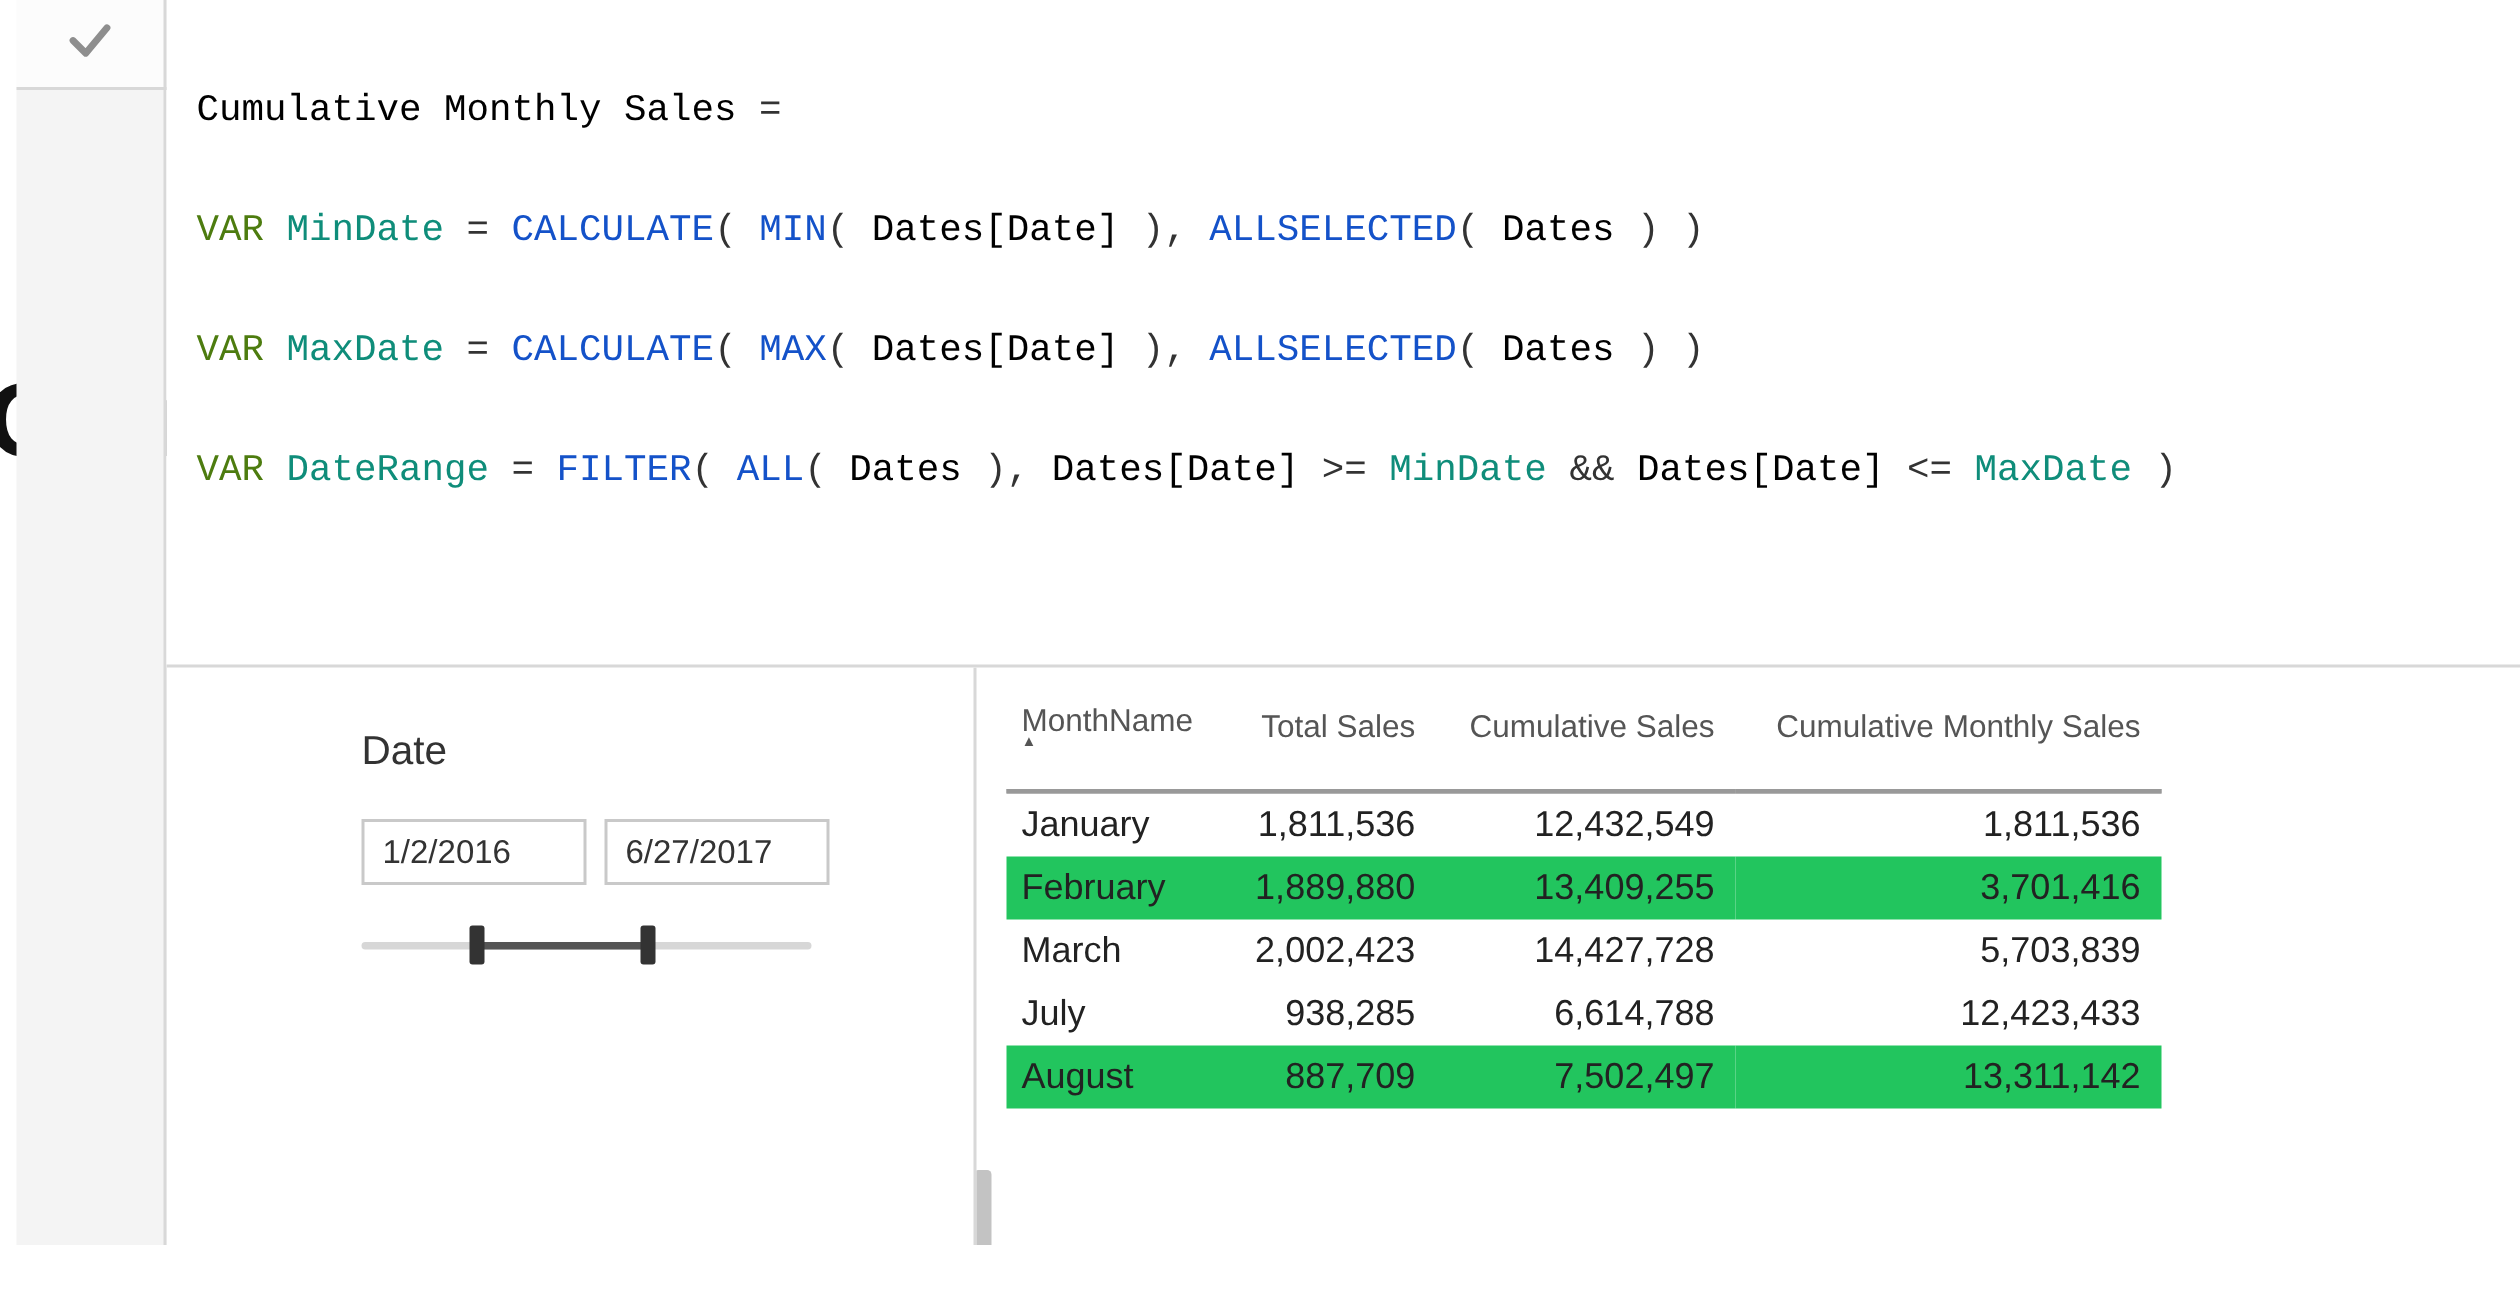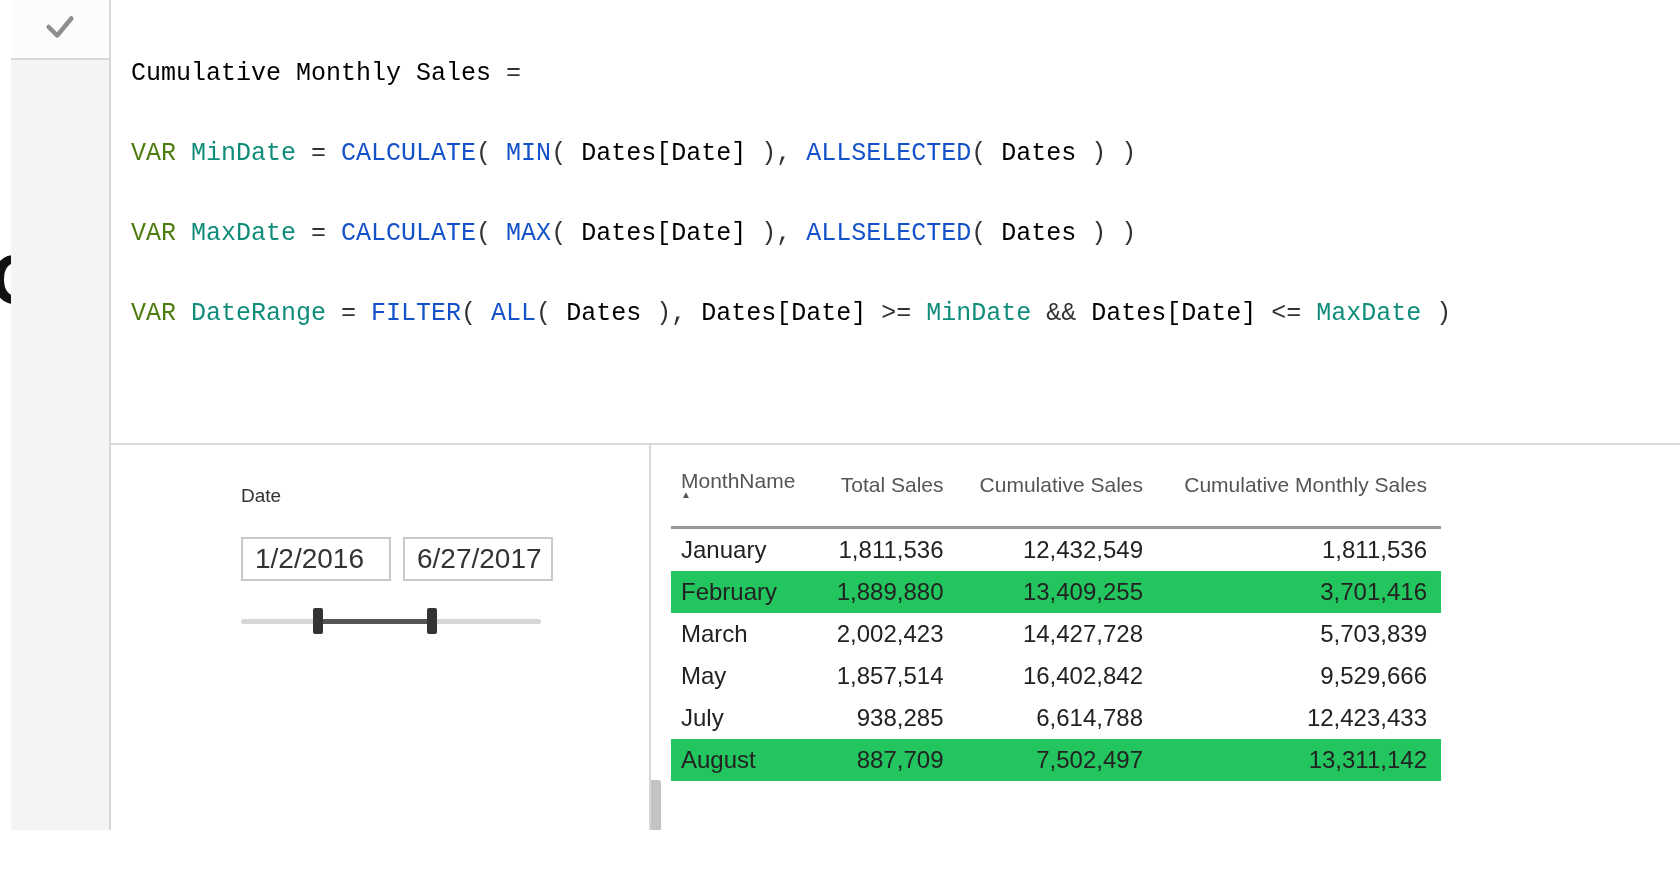--- a/index.html
+++ b/index.html
@@ -80,37 +80,37 @@
     flex-direction: row;
   }
   .slicer-pane {
     position: relative;
     width: 540px;
     flex: 0 0 540px;
     border-right: 2px solid #d8d8d8;
     padding: 40px 0 0 130px;
   }
   .slicer-title {
-    font-size: 19px;
+    font-size: 27px;
     color: #333;
     margin-bottom: 30px;
   }
   .slicer-dates {
     display: flex;
     gap: 12px;
     margin-bottom: 26px;
   }
   .date-box {
     width: 150px;
     height: 44px;
     border: 2px solid #c9c9c9;
     display: flex;
     align-items: center;
     padding-left: 12px;
-    font-size: 28px;
+    font-size: 22px;
     color: #333;
   }
   .slider {
     position: relative;
     width: 300px;
     height: 30px;
   }
   .slider .track-bg {
     position: absolute;
     left: 0; right: 0; top: 12px;
@@ -254,26 +254,20 @@
               <td class="num">13,409,255</td>
               <td class="num">3,701,416</td>
             </tr>
             <tr>
               <td>March</td>
               <td class="num">2,002,423</td>
               <td class="num">14,427,728</td>
               <td class="num">5,703,839</td>
             </tr>
             <tr>
-              <td>May</td>
-              <td class="num">1,857,514</td>
-              <td class="num">16,402,842</td>
-              <td class="num">9,529,666</td>
-            </tr>
-            <tr>
               <td>July</td>
               <td class="num">938,285</td>
               <td class="num">6,614,788</td>
               <td class="num">12,423,433</td>
             </tr>
             <tr class="alt">
               <td>August</td>
               <td class="num">887,709</td>
               <td class="num">7,502,497</td>
               <td class="num">13,311,142</td>

